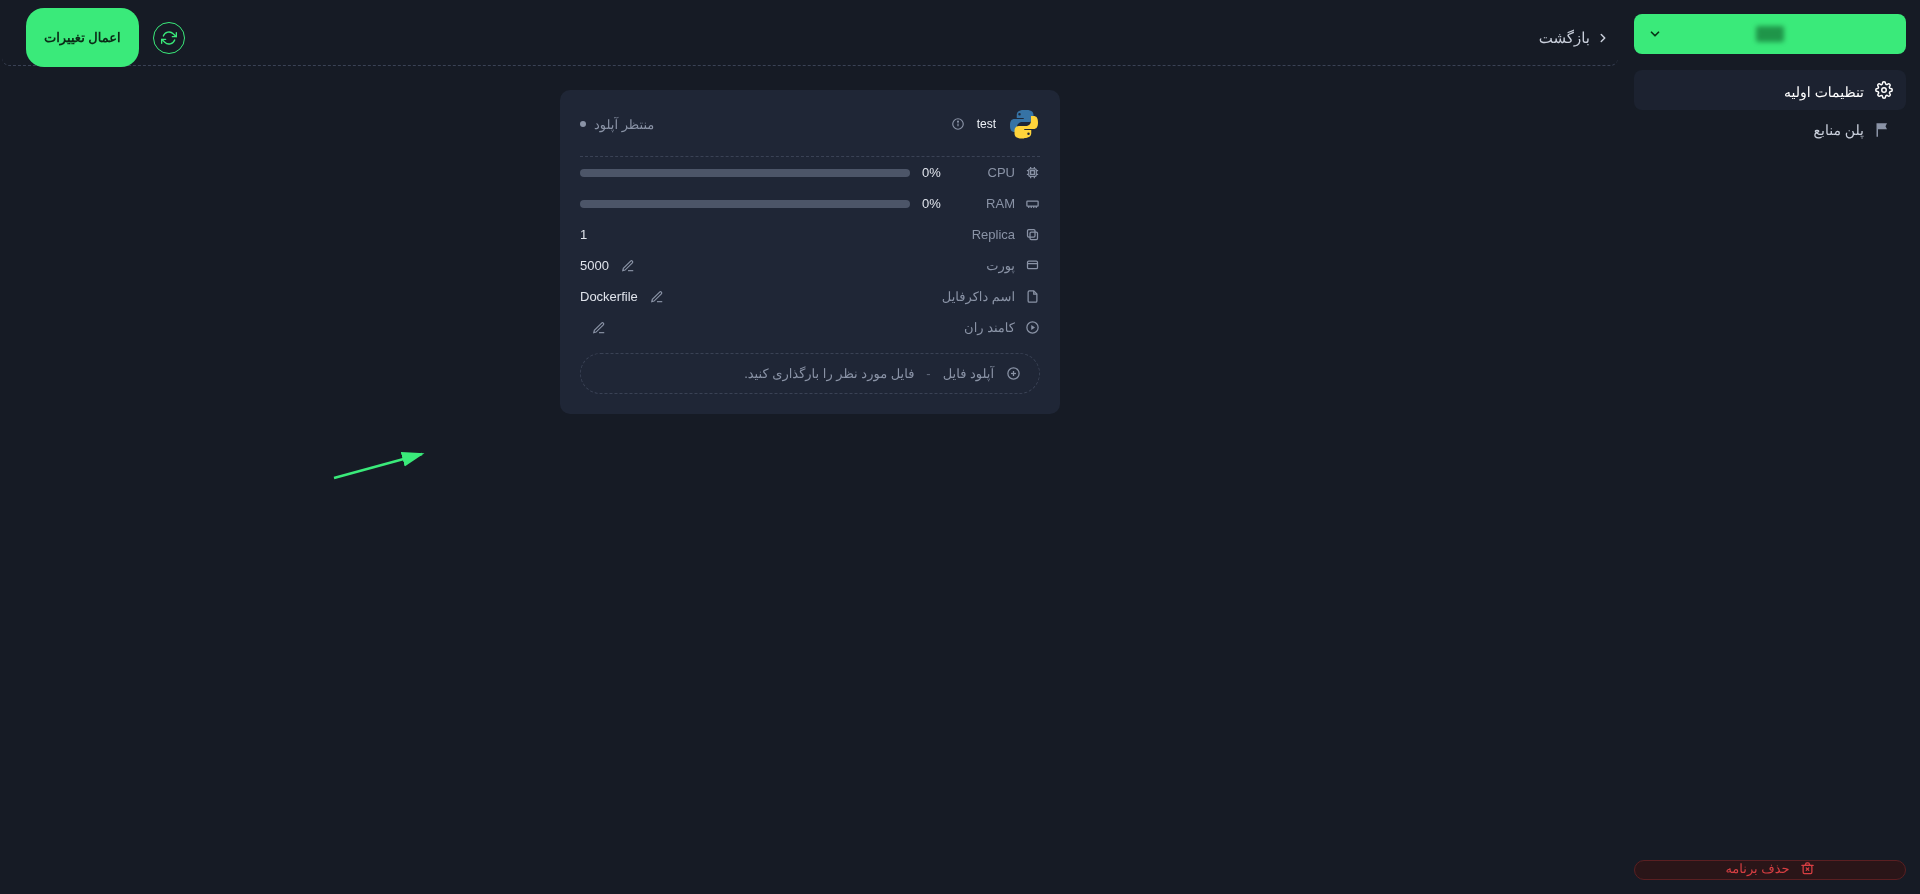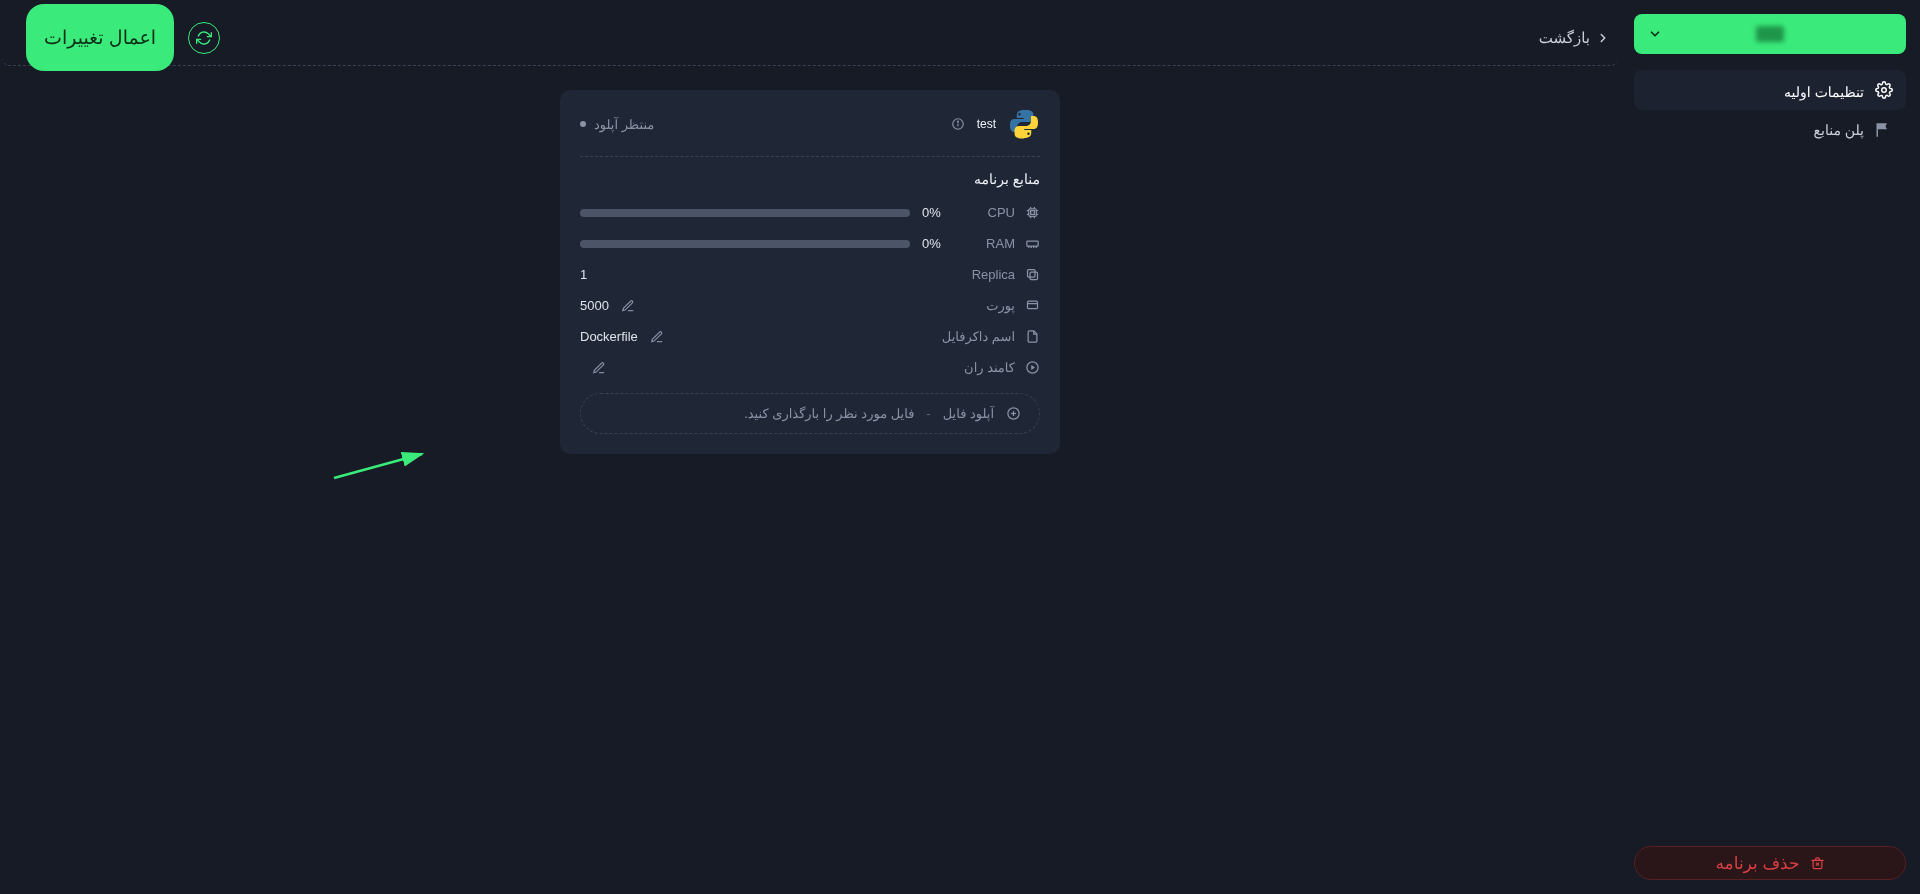--- a/index.html
+++ b/index.html
@@ -64,23 +64,23 @@
   .nav-item .ico{ width:20px; height:20px; display:flex; align-items:center; justify-content:center; }
   .nav-item.active .ico{ color:#fff; }
   .nav-item .ico.flag{ color:var(--text-dim); }
 
   .delete-btn{
     margin-top:auto;
     background:var(--danger-dark);
     color:var(--danger-text);
     border:1px solid #5a1f22;
     border-radius:20px;
-    height:34px;
-    display:flex; align-items:center; justify-content:center; gap:10px;
-    font-size:17px;
+    height:20px;
+    display:flex; justify-content:center; gap:10px;
+    font-size:13px;
     cursor:pointer;
   }
 
   
   .main{
     position:absolute; top:0; left:0; right:300px; height:100%;
     padding:10px 2px 10px 2px;
   }
 
   .topbar{
@@ -92,21 +92,21 @@
   }
   .back-link{
     display:flex; align-items:center; gap:6px;
     color:var(--text); font-size:15px; cursor:pointer;
   }
   .apply-btn{
     background:var(--green);
     color:#0b2c17;
     border-radius:18px;
     padding:22px 18px;
-    font-size:19px; font-weight:400;
+    font-size:13px; font-weight:700;
     cursor:pointer;
   }
   .refresh-btn{
     width:32px; height:32px;
     border-radius:50%;
     border:1.5px solid var(--green);
     display:flex; align-items:center; justify-content:center;
     color:var(--green);
     cursor:pointer;
   }
@@ -267,21 +267,20 @@
             </svg>
         </span>
       </div>
       <div class="app-status">
         <span>منتظر آپلود</span>
         <span class="status-dot"></span>
       </div>
     </div>
 
 
-    <div class="section-title">منابع برنامه</div>
 
     <div class="row">
       <div class="label">
         <span>
           <svg width="15" height="15" viewBox="0 0 24 24" fill="none" stroke="currentColor" stroke-width="2">
               <rect x="6" y="6" width="12" height="12" rx="2"></rect>
               <rect x="9" y="9" width="6" height="6"></rect>
               <line x1="3" y1="9" x2="6" y2="9"></line>
               <line x1="3" y1="15" x2="6" y2="15"></line>
               <line x1="18" y1="9" x2="21" y2="9"></line>

